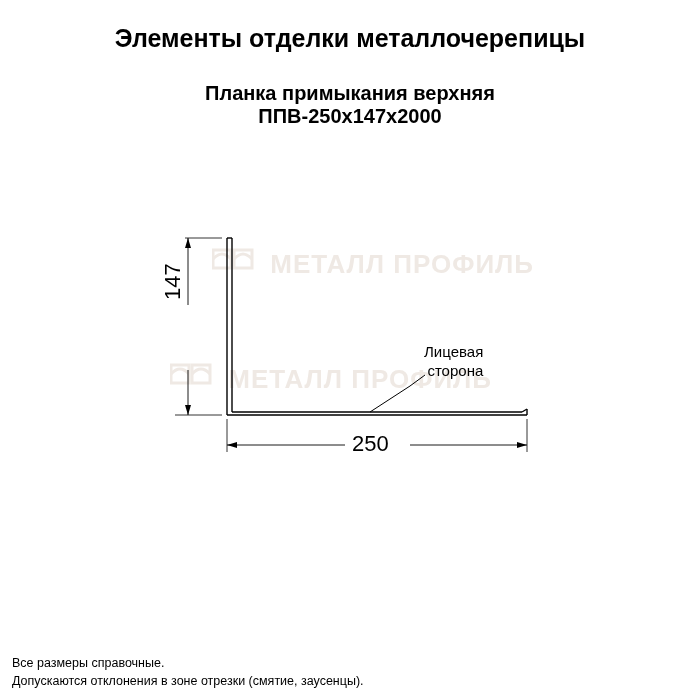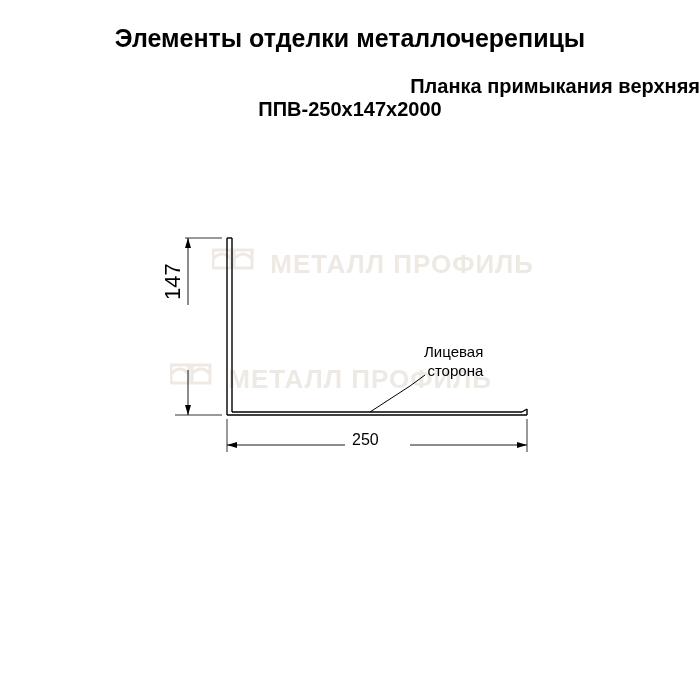--- a/index.html
+++ b/index.html
@@ -29,22 +29,21 @@
   }
   .title-main {
     font-size: 25px;
     font-weight: bold;
     margin-top: 24px;
     letter-spacing: 0px;
   }
   .title-sub {
     font-size: 20px;
     font-weight: bold;
-    margin-top: 22px;
-    text-align: right;
+    margin-top: 29px;
   }
   .title-code {
     font-size: 20px;
     font-weight: bold;
     margin-top: 0;
   }
   .drawing {
     position: absolute;
     top: 190px;
     left: 0;
@@ -81,21 +80,21 @@
   .label-147 {
     left: 160px;
     top: 300px;
     transform: rotate(-90deg);
     transform-origin: left top;
     font-size: 22px;
   }
   .label-250 {
     left: 352px;
     top: 431px;
-    font-size: 16px;
+    font-size: 22px;
   }
   .label-face {
     left: 424px;
     top: 342px;
     font-size: 15px;
     line-height: 19px;
     text-align: right;
   }
   .footer {
     position: absolute;
@@ -177,14 +176,18 @@
     </g>
   </svg>
 
   <div class="label label-147">147</div>
   <div class="label label-250">250</div>
   <div class="label label-face">
     <div>Лицевая</div>
     <div>сторона</div>
   </div>
 
+  <div class="footer">
+    <div>Все размеры справочные.</div>
+    <div>Допускаются отклонения в зоне отрезки (смятие, заусенцы).</div>
+  </div>
 
 </div>
 
 </body></html>

